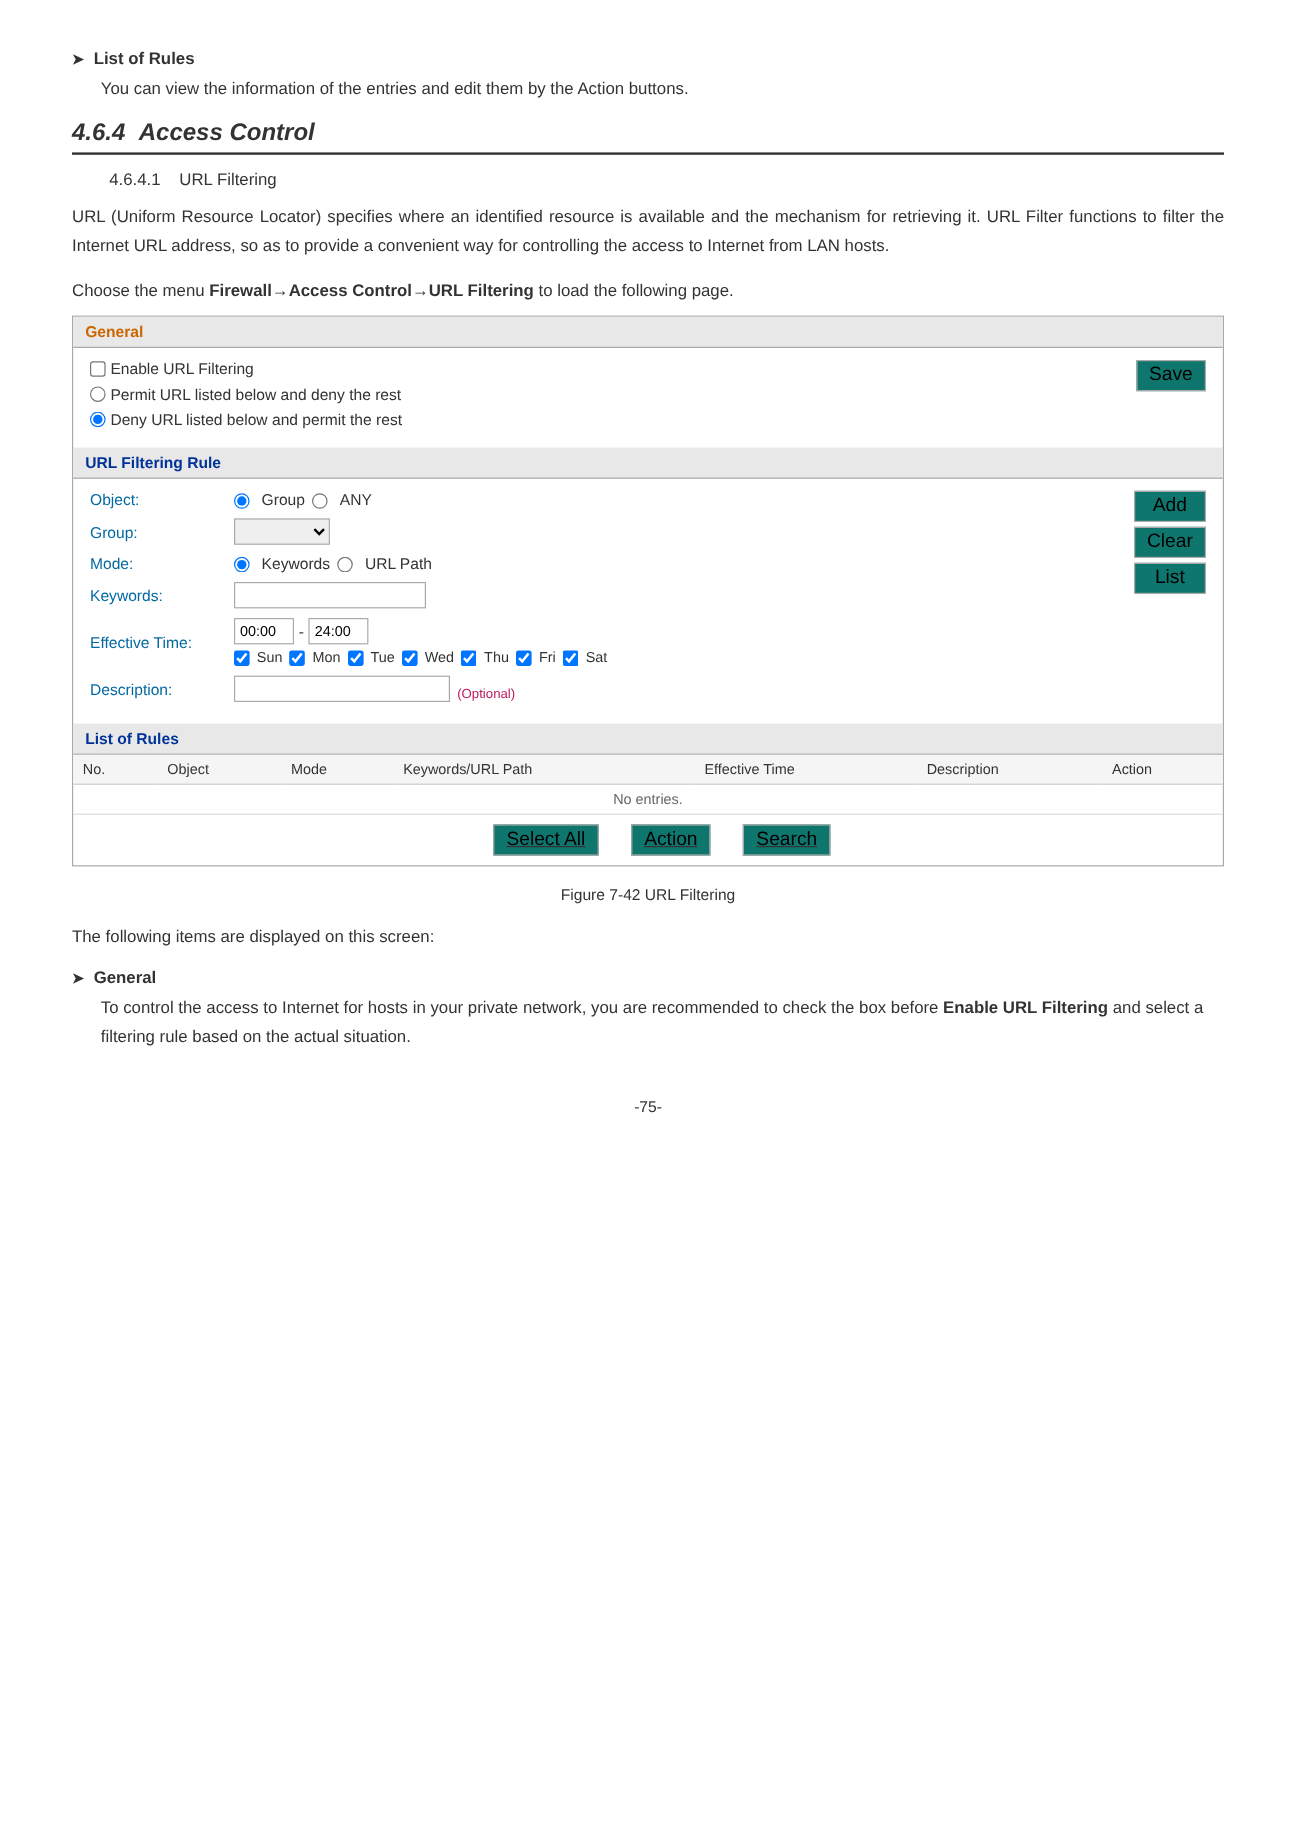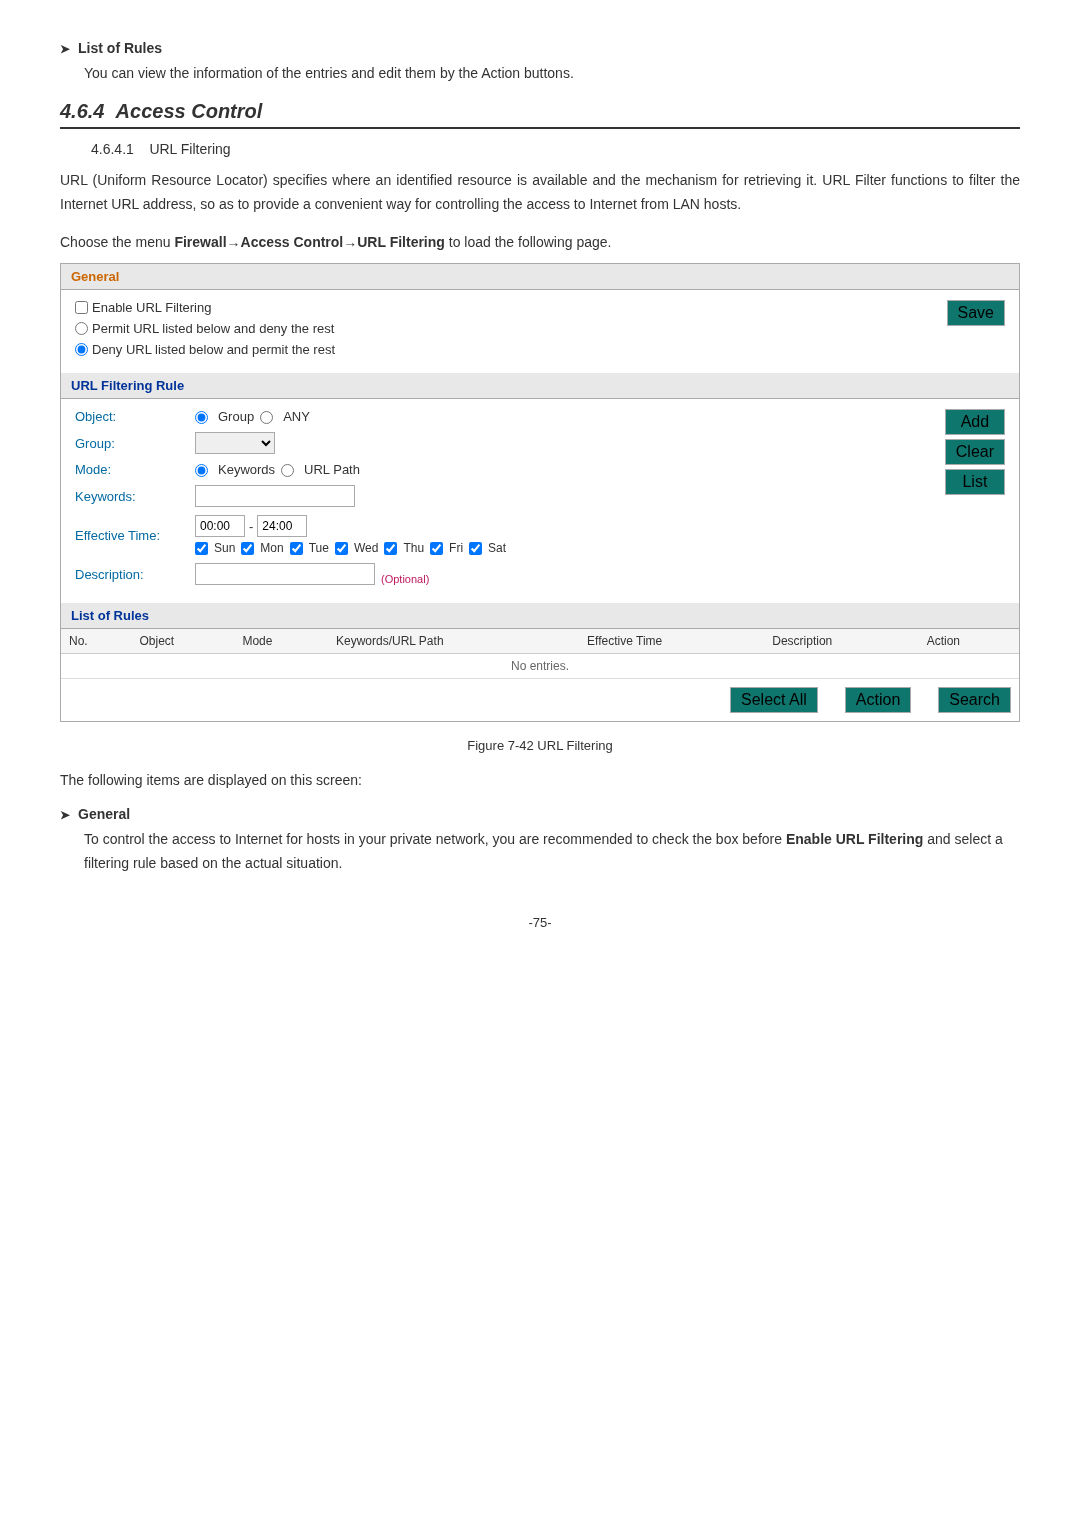--- a/index.html
+++ b/index.html
@@ -172,24 +172,25 @@
       color: #333;
     }
     .rules-table td {
       padding: 5px 8px;
       text-align: center;
       color: #666;
       font-size: 12px;
     }
     .table-footer {
       display: flex;
-      justify-content: flex-end;
+      justify-content: center;
       gap: 4px;
       padding: 8px;
       border-top: 1px solid #ddd;
+      text-decoration: underline;
     }
     .figure-caption {
       text-align: center;
       margin: 8px 0 16px 0;
       font-size: 13px;
       color: #333;
     }
     .following-text {
       margin-bottom: 14px;
       line-height: 1.6;

